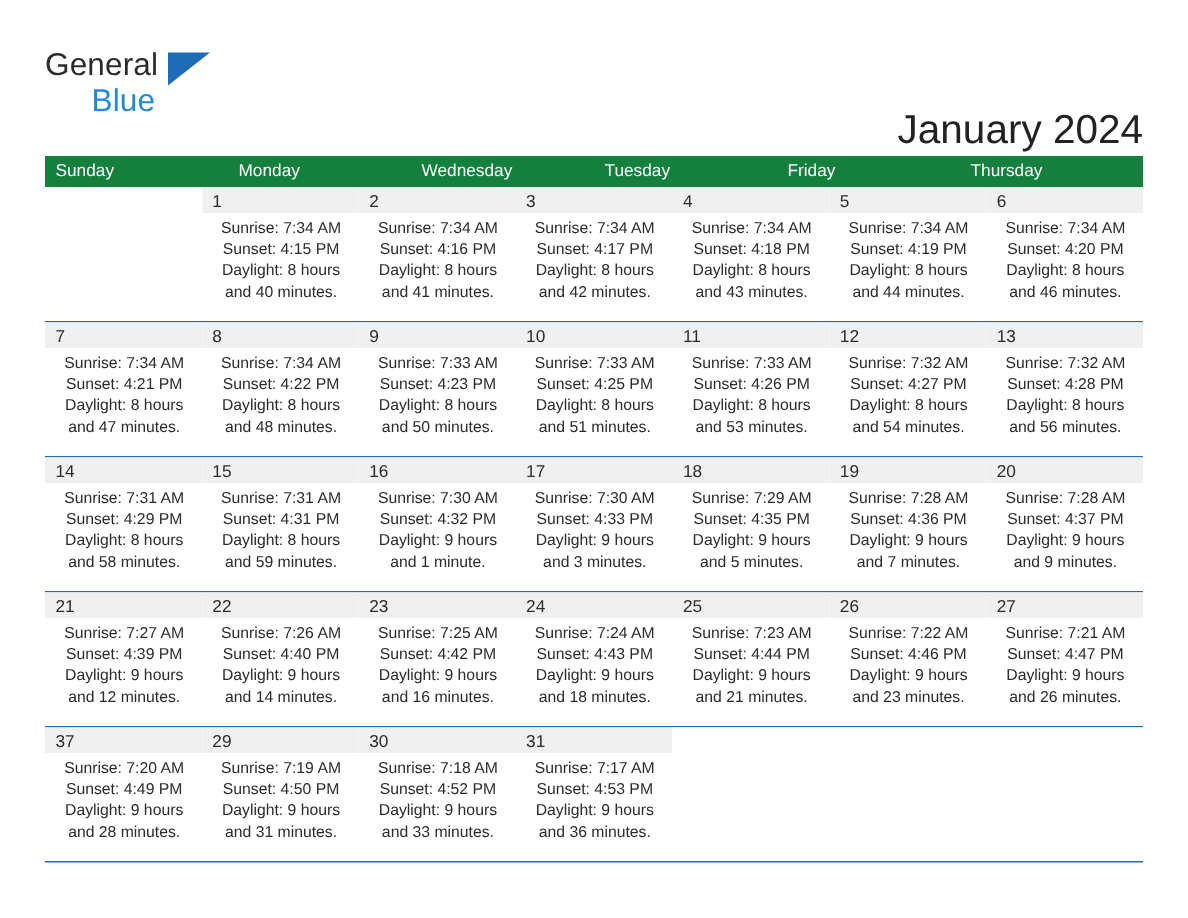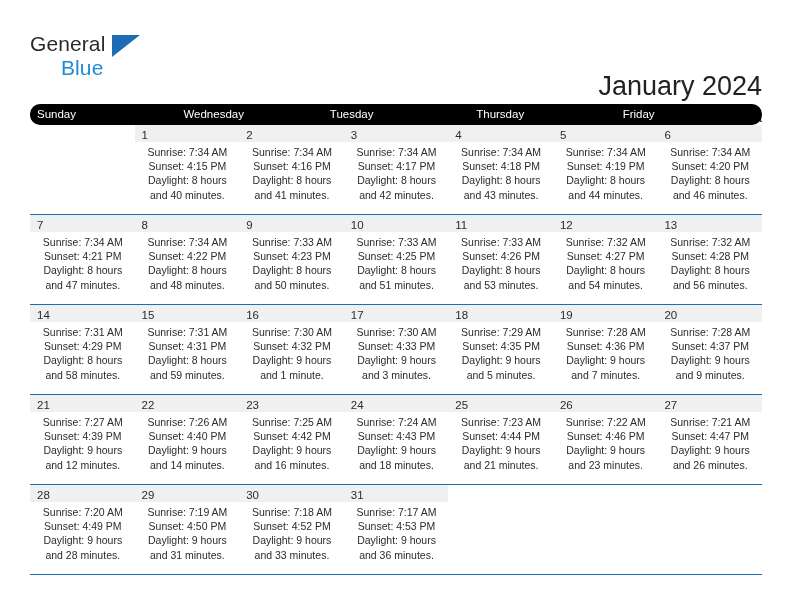--- a/index.html
+++ b/index.html
@@ -86,23 +86,22 @@
 
   
   .calendar {
     position: absolute;
     left: 30px;
     top: 104px;
     width: 732px;
   }
   .weekdays {
     display: flex;
-    background: #000000;
+    background: #15803d;
     height: 21px;
-    border-radius: 10px;
   }
   .weekday {
     flex: 1 1 0;
     color: #ffffff;
     font-size: 11.5px;
     line-height: 21px;
     padding-left: 7px;
     box-sizing: border-box;
     white-space: nowrap;
   }
@@ -166,24 +165,25 @@
     <div class="title-wrap">
       <div class="cal-title">January 2024</div>
       <div class="cal-subtitle">Sigetec, Koprivnica-Krizevci, Croatia</div>
     </div>
 
   </div>
 
   <div class="calendar">
     <div class="weekdays" id="weekday-row">
         <div class="weekday">Sunday</div>
+        <div class="weekday">Monday</div>
         <div class="weekday">Wednesday</div>
         <div class="weekday">Tuesday</div>
+        <div class="weekday">Friday</div>
         <div class="weekday">Thursday</div>
-        <div class="weekday">Friday</div>
       </div>
     <div id="weeks-container">
         <div class="week first">
           <div class="day empty">
             <div class="day-num-band"><span class="day-num"></span></div>
             <div class="day-body"></div>
           </div>
           <div class="day">
             <div class="day-num-band"><span class="day-num">1</span></div>
             <div class="day-body">
@@ -429,21 +429,21 @@
             <div class="day-body">
               <div class="day-line">Sunrise: 7:21 AM</div>
               <div class="day-line">Sunset: 4:47 PM</div>
               <div class="day-line">Daylight: 9 hours</div>
               <div class="day-line">and 26 minutes.</div>
             </div>
           </div>
         </div>
         <div class="week">
           <div class="day">
-            <div class="day-num-band"><span class="day-num">28</span></div>
+            <div class="day-num-band"><span class="day-num">37</span></div>
             <div class="day-body">
               <div class="day-line">Sunrise: 7:20 AM</div>
               <div class="day-line">Sunset: 4:49 PM</div>
               <div class="day-line">Daylight: 9 hours</div>
               <div class="day-line">and 28 minutes.</div>
             </div>
           </div>
           <div class="day">
             <div class="day-num-band"><span class="day-num">29</span></div>
             <div class="day-body">

